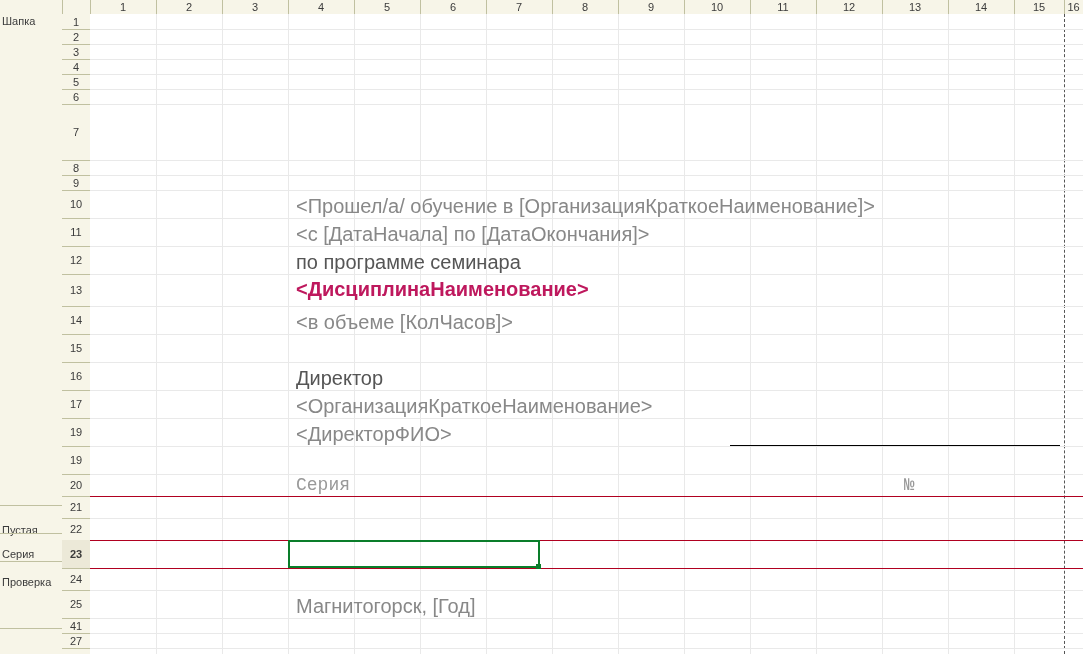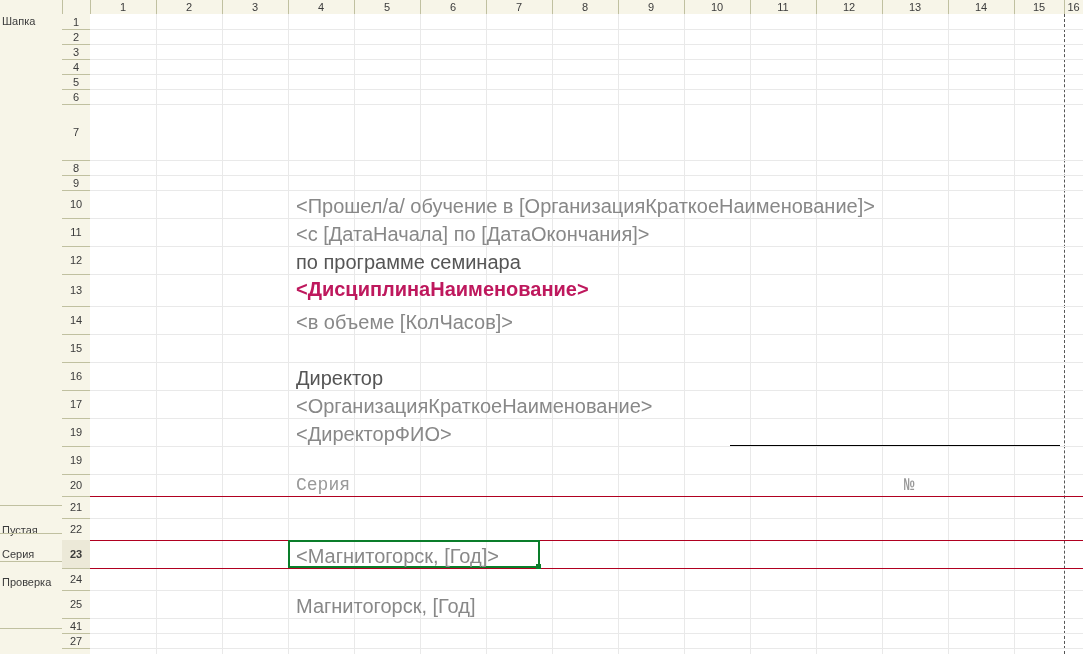--- a/index.html
+++ b/index.html
@@ -299,18 +299,17 @@
     <div class="cell plain-black" style="left:202px;top:351px">Директор</div>
     <div class="cell" style="left:202px;top:379px">&lt;ОрганизацияКраткоеНаименование&gt;</div>
     <div class="cell" style="left:202px;top:407px">&lt;ДиректорФИО&gt;</div>
 
     <div class="sig-line" style="left:640px;top:431px;width:330px"></div>
 
     <div class="cell small" style="left:202px;top:460px;color:#999;font-size:18px">Серия</div>
     <div class="cell small" style="left:810px;top:460px;color:#999;font-size:18px">№</div>
 
     <div class="sel-cell" style="left:198px;top:526px;width:252px;height:28px"></div>
-    <div class="cell" style="left:202px;top:529px">&lt;Магнитогорск, [Год]&gt;</div>
 
     <div class="cell" style="left:202px;top:579px">Магнитогорск, [Год]</div>
   </div>
 
 </div>
 
 </body></html>

